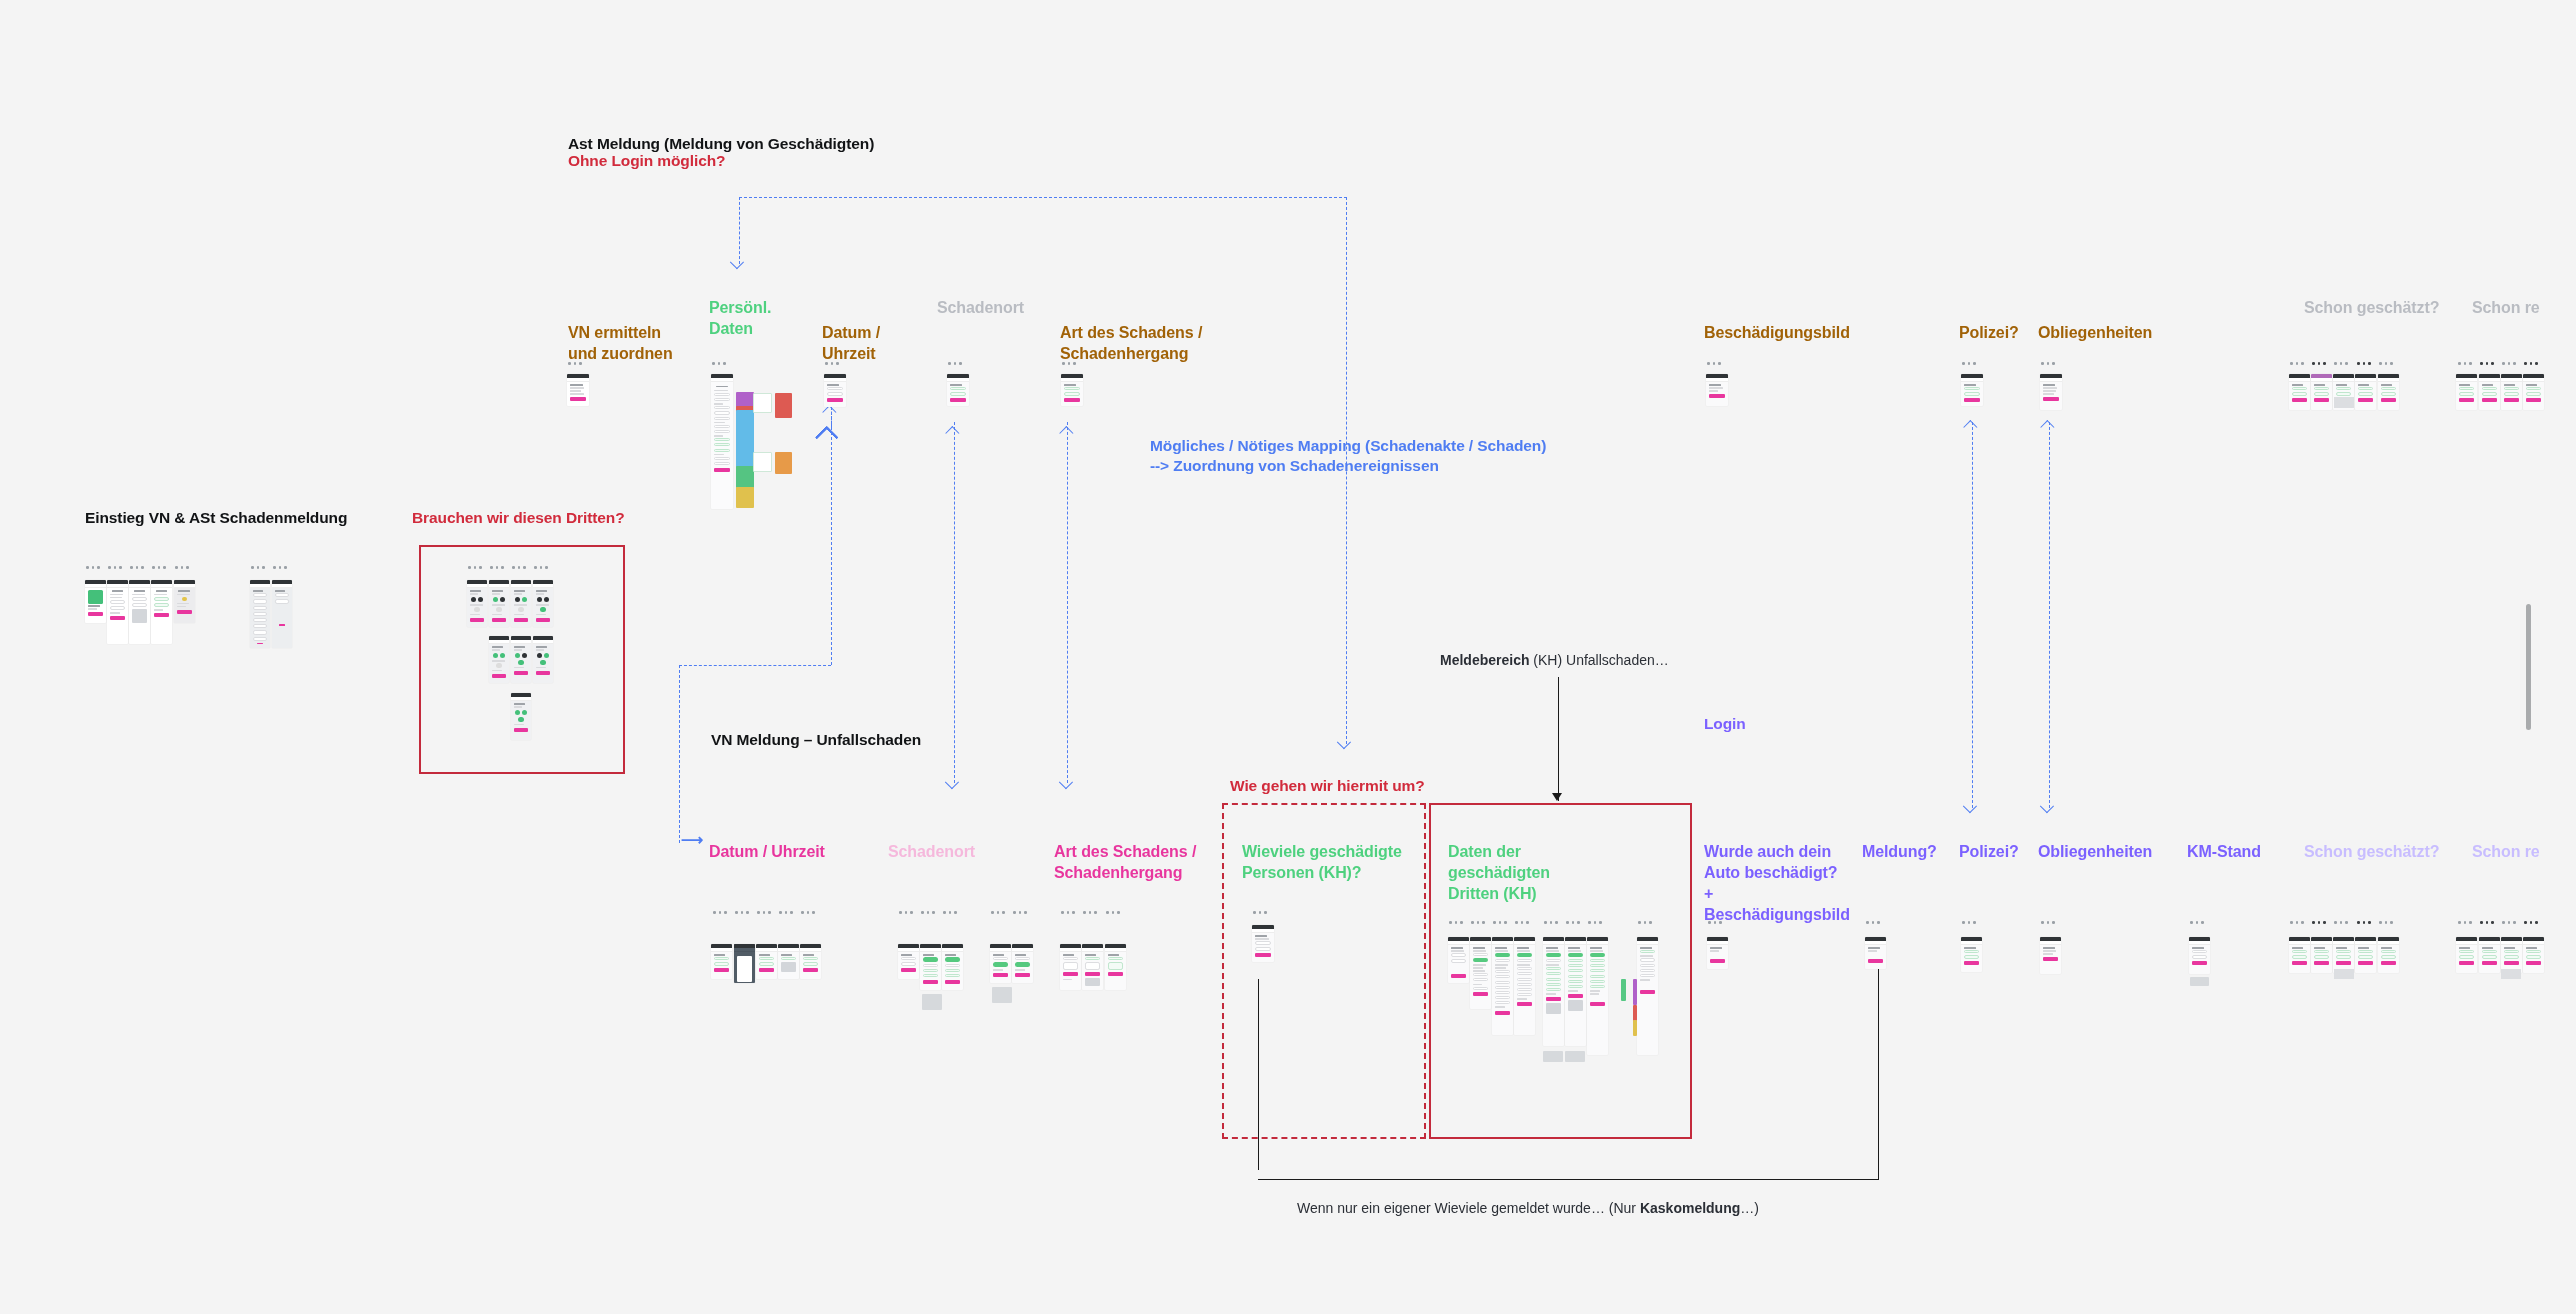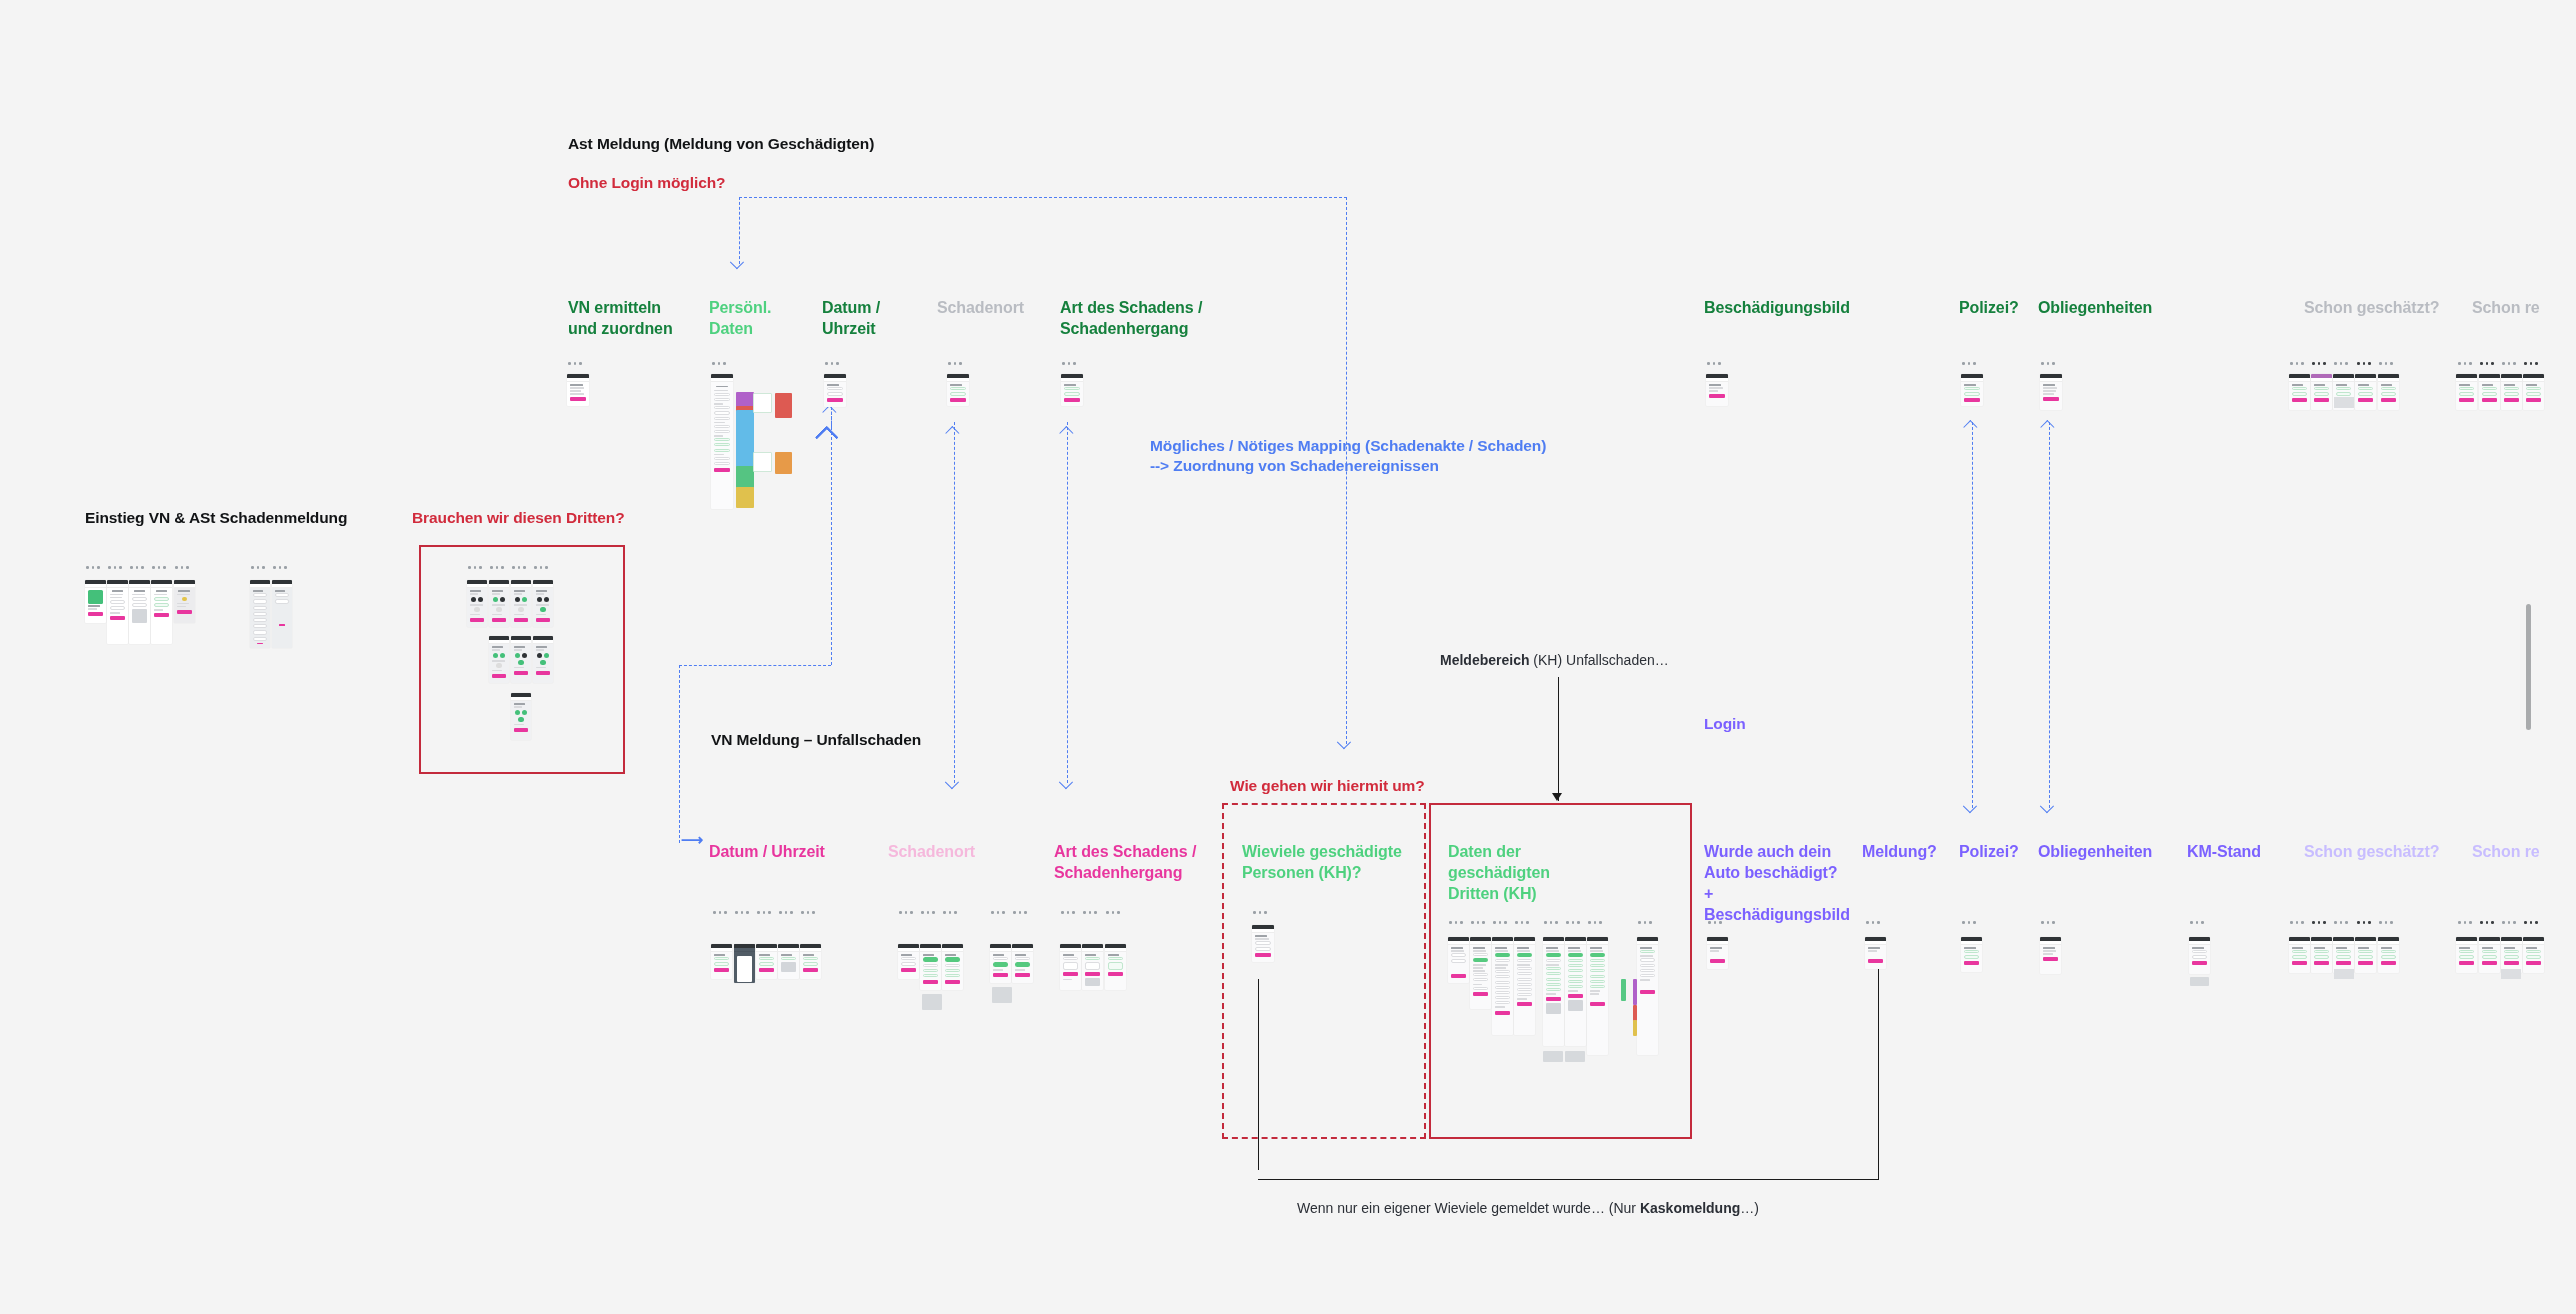--- a/index.html
+++ b/index.html
@@ -5,21 +5,21 @@
   * { box-sizing: border-box; margin: 0; padding: 0; }
   html, body {
     width: 2576px; height: 1315px;
     background: #f4f4f4;
     font-family: "Liberation Sans", sans-serif;
     overflow: hidden;
   }
   #board { position: relative; width: 2576px; height: 1315px; background: #f4f4f4; }
 
   .lbl { position: absolute; font-size: 16px; line-height: 1.32; font-weight: 700; letter-spacing: -0.1px; white-space: pre-line; }
-  .c-dark   { color: #15803d; }
+  .c-dark   { color: #a16207; margin-top: 25px; }
   .c-grey   { color: #b9bcc2; }
   .c-green  { color: #4ed17f; }
   .c-red    { color: #d12b3c; }
   .c-blue   { color: #4f7df2; }
   .c-pink   { color: #e8369e; }
   .c-purple { color: #7b61ff; }
   .c-purple-l { color: #c8bdff; }
   .c-pink-l { color: #f5b8dc; }
   .c-black  { color: #111315; }
 
@@ -77,21 +77,21 @@
   .cbox { position:absolute; border-radius:1px; }
 
   .sb-track { position: absolute; width: 4.6px; border-radius: 2.6px; background: #a9abad; }
 </style>
 </head>
 <body>
 
 <div id="board">
 
   <div class="title c-black" style="left:568px; top:133px;">Ast Meldung (Meldung von Geschädigten)</div>
-  <div class="title c-red" style="left:568px; top:172px;">Ohne Login möglich?</div>
+  <div class="title c-red" style="left:568px; top:150px;">Ohne Login möglich?</div>
 
   <div class="title c-black" style="left:85px; top:507px;">Einstieg VN &amp; ASt Schadenmeldung</div>
   <div class="title c-red" style="left:412px; top:507px;">Brauchen wir diesen Dritten?</div>
 
   <div class="title c-black" style="left:711px; top:729px;">VN Meldung – Unfallschaden</div>
 
   <div class="title c-red" style="left:1230px; top:775px;">Wie gehen wir hiermit um?</div>
 
   <div class="lbl c-blue" style="left:1150px; top:436px; font-size:15.5px; font-weight:700;">Mögliches / Nötiges Mapping (Schadenakte / Schaden)</div>
   <div class="lbl c-blue" style="left:1150px; top:456px; font-size:15.5px; font-weight:700;">--&gt; Zuordnung von Schadenereignissen</div>

